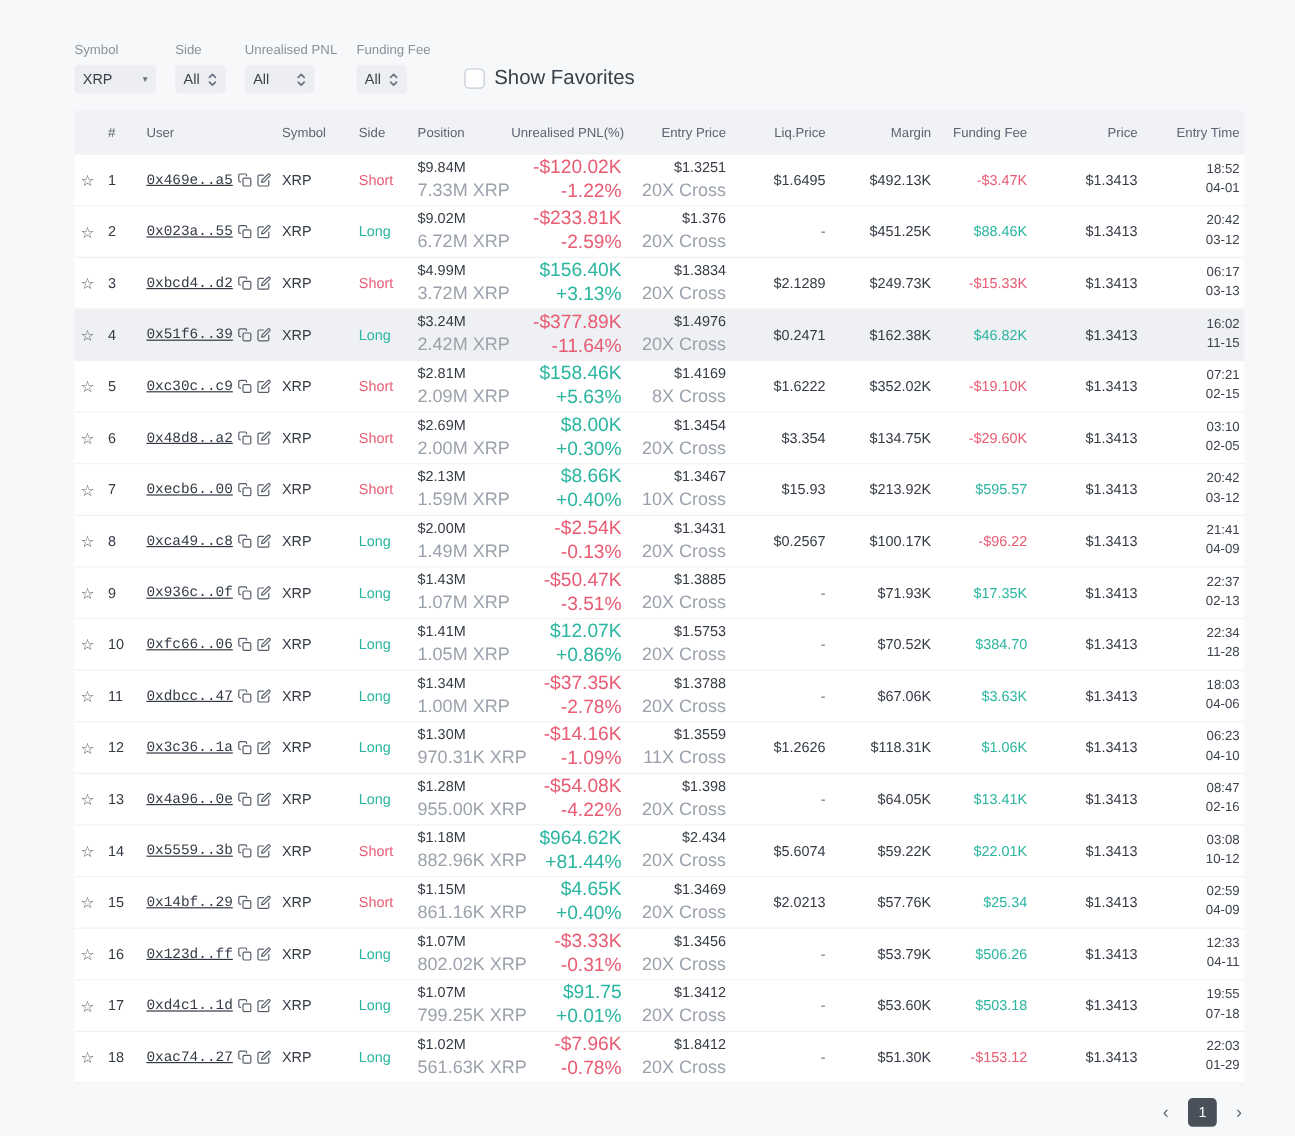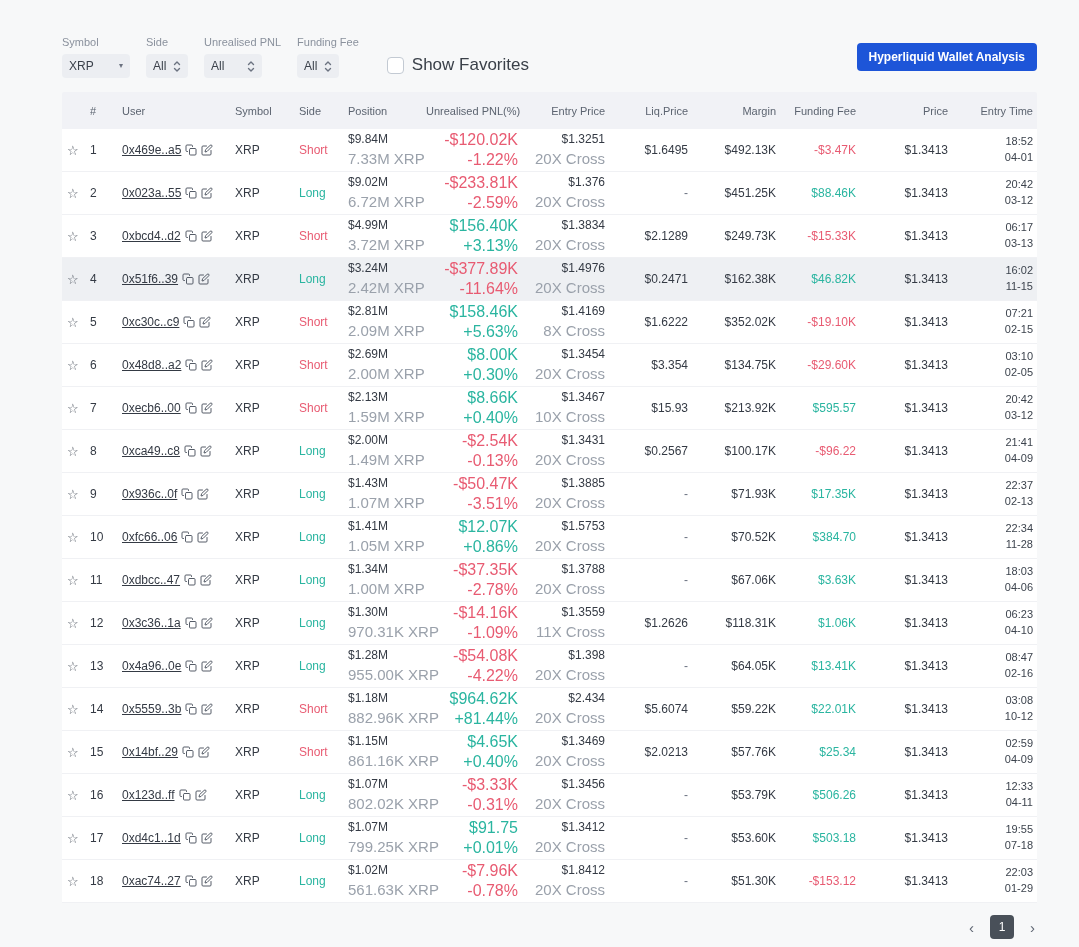--- a/index.html
+++ b/index.html
@@ -56,21 +56,21 @@
   .c.l { text-align:left; }
   .c.r { text-align:right; padding-right:4px; }
   .col-rank { padding-left:4px; }
   .col-symbol { padding-left:7px; }
   .col-side { padding-left:9px; }
   .col-position { padding-left:10px; }
   .col-time { padding-right:10px; }
   .c.dual { display:flex; justify-content:space-between; padding-left:1px; }
   .star { color:#565d68; font-size:13px; text-align:center; cursor:pointer; padding-left:5px; }
   .user-cell { display:flex; align-items:center; gap:4px; }
-  .user-link { color:#343a44; font-size:12px; text-decoration:underline; cursor:pointer; }
+  .user-link { color:#343a44; font-size:12px; text-decoration:underline; cursor:pointer;font-family:Liberation Mono, monospace; }
   .mini-icon { color:#565d68; display:flex; align-items:center; cursor:pointer; }
   .main { font-size:12px; color:#343a44; line-height:1.25; }
   .sub { font-size:15px; color:#9aa1ab; line-height:1.3; margin-top:2px; }
   .pos { color:var(--pos,#2ab5a0) !important; }
   .neg { color:var(--neg,#e85b72) !important; }
   .pnl-main { font-size:16px; line-height:1.25; }
   .pnl-sub { font-size:16px; line-height:1.3; margin-top:0; }
   .time-line { font-size:11px; color:#3c434d; line-height:1.45; }
   .dash { color:#6a7280; }
 
@@ -136,21 +136,20 @@
           </span>
         </div>
       </div>
 
       <div class="fav-toggle">
         <span class="checkbox"></span>
         <span class="fav-label">Show Favorites</span>
       </div>
     </div>
 
-    <button class="analysis-btn">Hyperliquid Wallet Analysis</button>
   </div>
 
   <div class="table-card">
     <div class="thead" id="thead">
         <div class="c h l col-fav"></div>
         <div class="c h l col-rank">#</div>
         <div class="c h l col-user">User</div>
         <div class="c h l col-symbol">Symbol</div>
         <div class="c h l col-side">Side</div>
         <div class="c h l col-position">Position</div>

